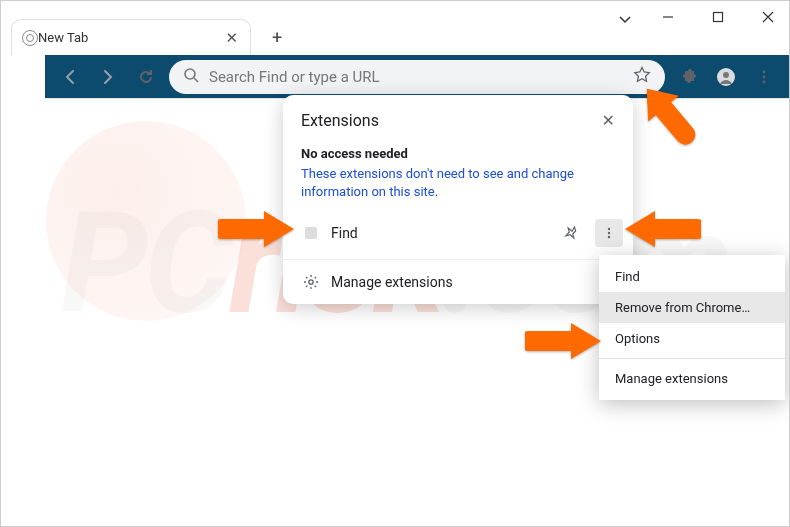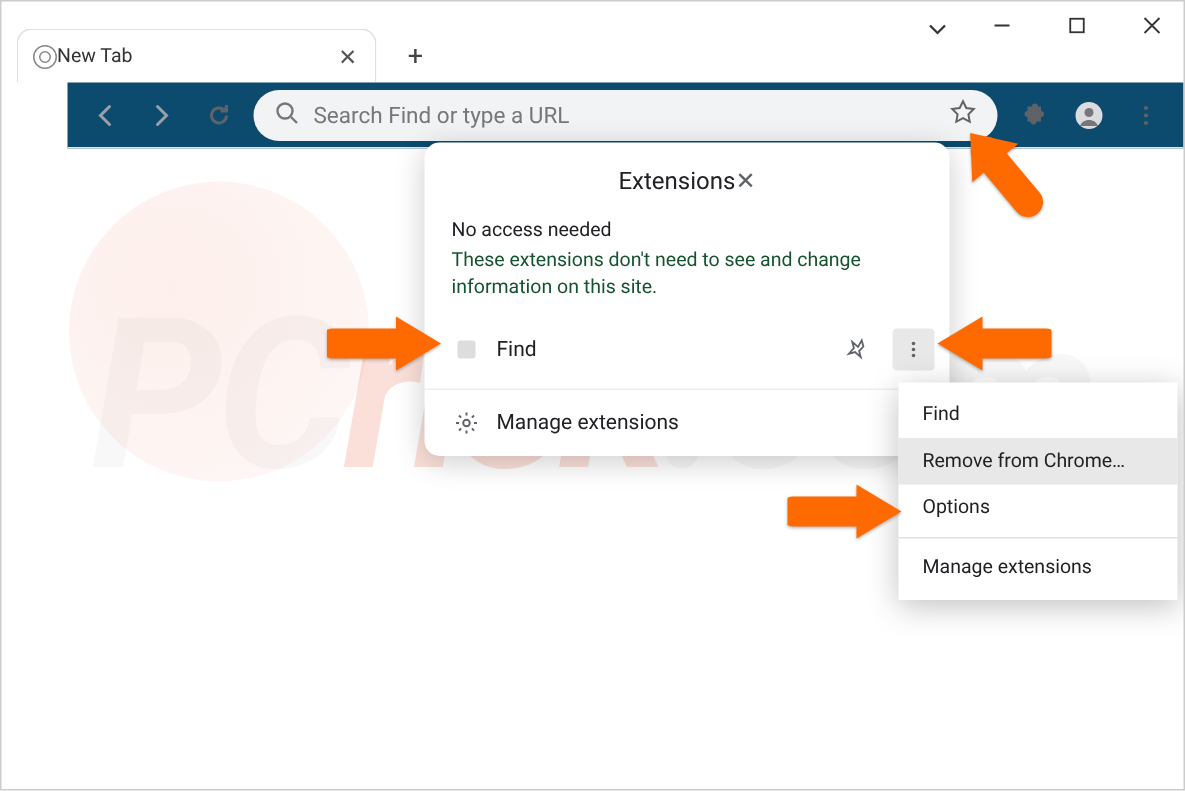--- a/index.html
+++ b/index.html
@@ -28,25 +28,25 @@
   
   .toolbar { position: absolute; top: 54px; left: 0; right: 0; height: 44px; background: #0c4a6e; border-bottom: 1px solid #e5e5e5; display: flex; align-items: center; padding: 0 10px; gap: 8px; z-index: 2; margin-left: 44px; }
   .nav-btn { width: 30px; height: 30px; display: flex; align-items: center; justify-content: center; color: #888; border-radius: 50%; }
   .nav-btn.active { color: #444; }
   .omnibox { flex: 1; height: 34px; background: #f1f3f4; border-radius: 17px; display: flex; align-items: center; padding: 0 14px; gap: 10px; }
   .omnibox-placeholder { color: #777; font-size: 15px; flex: 1; }
   .toolbar-icon { width: 30px; height: 30px; display: flex; align-items: center; justify-content: center; color: #555; border-radius: 50%; }
   
   
   .ext-popup { position: absolute; top: 94px; left: 282px; width: 350px; background: #fff; border-radius: 10px; box-shadow: 0 4px 20px rgba(0,0,0,0.2); z-index: 4; padding-bottom: 4px; }
-  .ext-header { padding: 16px 18px 6px; display: flex; justify-content: center; align-items: flex-start; }
+  .ext-header { padding: 16px 18px 6px; display: flex; justify-content: space-between; align-items: flex-start; }
   .ext-title { font-size: 16px; color: #202124; }
   .ext-close { color: #5f6368; font-size: 16px; }
-  .ext-section-title { font-size: 13px; font-weight: 400; color: #202124; padding: 10px 18px 4px; }
-  .ext-section-desc { font-size: 13px; color: #14532d; padding: 0 18px 10px; line-height: 1.4; }
+  .ext-section-title { font-size: 13px; font-weight: 700; color: #202124; padding: 10px 18px 4px; }
+  .ext-section-desc { font-size: 13px; color: #1d4ed8; padding: 0 18px 10px; line-height: 1.4; }
   .ext-row { display: flex; align-items: center; padding: 8px 10px 8px 18px; gap: 10px; }
   .ext-row-icon { width: 20px; height: 20px; display: flex; align-items: center; justify-content: center; color: #5f6368; }
   .ext-row-label { flex: 1; font-size: 14px; color: #202124; }
   .ext-row-pin { width: 28px; height: 28px; display: flex; align-items: center; justify-content: center; color: #5f6368; }
   .ext-row-more { width: 28px; height: 28px; display: flex; align-items: center; justify-content: center; color: #5f6368; background: #e8e8e8; border-radius: 3px; }
   .ext-sep { border-top: 1px solid #eee; margin: 4px 0; }
   
   
   .submenu { position: absolute; top: 254px; left: 598px; width: 186px; background: #fff; box-shadow: 0 4px 20px rgba(0,0,0,0.25); z-index: 5; padding: 6px 0; }
   .submenu-item { padding: 8px 16px; font-size: 13px; color: #202124; }

